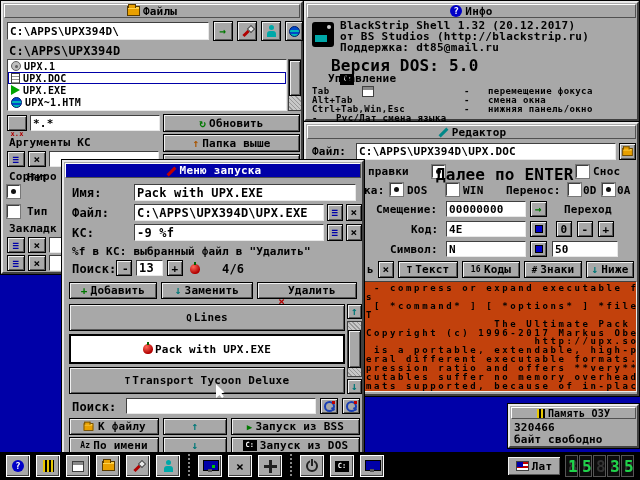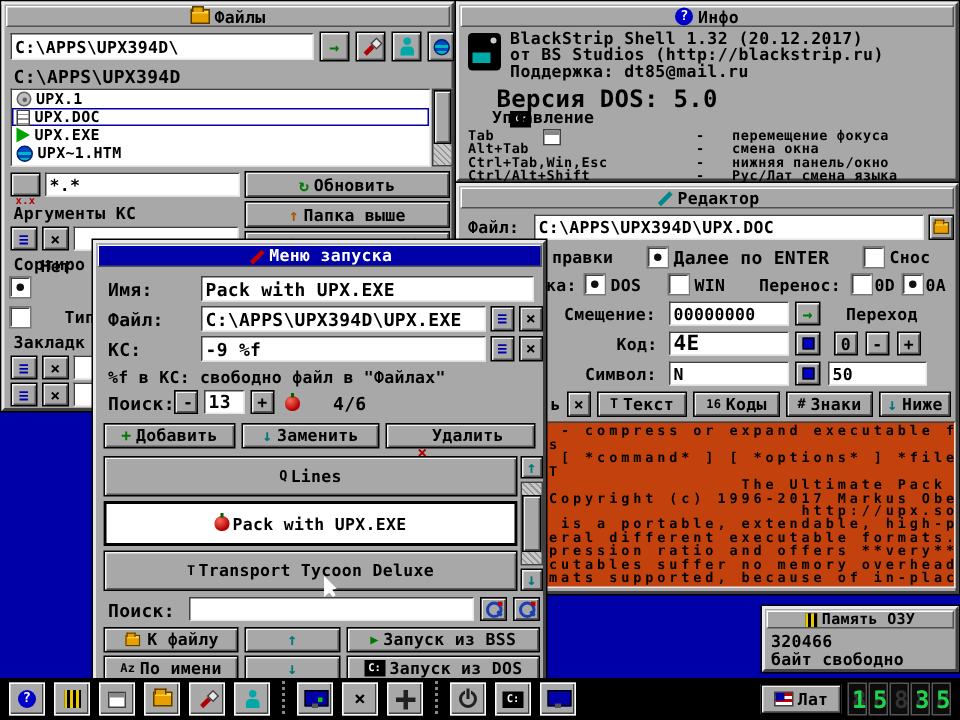--- a/index.html
+++ b/index.html
@@ -137,21 +137,21 @@
     <div class="btn" style="left:160px;top:151px;width:137px;height:18px;"><span class="g" style="font-size:9px;">▶</span><span>Запуск из BSS</span></div>
     <div class="btn" style="left:160px;top:171px;width:137px;height:18px;"><span class="ic icon-drive">C:</span><span>Запуск из DOS</span></div>
     <div class="lb" style="left:6px;top:133px;font-size:11px;">Аргументы КС</div>
     <div class="btn" style="left:4px;top:148px;width:18px;height:16px;"><span class="b">≡</span></div>
     <div class="btn" style="left:25px;top:148px;width:18px;height:16px;"><span>×</span></div>
     <input class="in" style="left: 46px; top: 148px; width: 110px; height: 16px;" value="">
     <div class="lb" style="left:6px;top:167px;font-size:11px;">Сортиро</div>
     <div class="ck on" style="left:4px;top:182px;"></div>
     <div class="lb" style="left:24px;top:168px;font-size:11px;">Нет</div>
     <div class="ck" style="left:4px;top:202px;"></div>
-    <div class="lb" style="left:40px;top:202px;font-size:11px;">Тип</div>
+    <div class="lb" style="left:24px;top:202px;font-size:11px;">Тип</div>
     <div class="lb" style="left:6px;top:219px;font-size:11px;">Закладк</div>
     <div class="btn" style="left:4px;top:234px;width:18px;height:16px;"><span class="b">≡</span></div>
     <div class="btn" style="left:25px;top:234px;width:18px;height:16px;"><span>×</span></div>
     <input class="in" style="left: 46px; top: 234px; width: 110px; height: 16px;" value="">
     <div class="btn" style="left:4px;top:252px;width:18px;height:16px;"><span class="b">≡</span></div>
     <div class="btn" style="left:25px;top:252px;width:18px;height:16px;"><span>×</span></div>
     <input class="in" style="left: 46px; top: 252px; width: 110px; height: 16px;" value="">
 
   </div>
 
@@ -164,57 +164,57 @@
     <div class="lb ilines" style="left:34px;top:17px;">BlackStrip Shell 1.32 (20.12.2017)</div>
     <div class="lb ilines" style="left:34px;top:28px;">от BS Studios (http://blackstrip.ru)</div>
     <div class="lb ilines" style="left:34px;top:39px;">Поддержка: dt85@mail.ru</div>
     <span class="ic icon-drive a" style="left:5px;top:53px;">C:</span>
     <div class="lb" style="left:10px;top:53px;font-size:16px;margin-left:15px;">Версия DOS: 5.0</div>
     <span class="ic icon-winmini a" style="left:5px;top:69px;"></span>
     <div class="lb" style="left:22px;top:69px;font-size:11px;">Управление</div>
     <div class="hk" style="top:83px;"><span class="k">Tab</span><span class="s">-</span><span>перемещение фокуса</span></div>
     <div class="hk" style="top:92px;"><span class="k">Alt+Tab</span><span class="s">-</span><span>смена окна</span></div>
     <div class="hk" style="top:101px;"><span class="k">Ctrl+Tab,Win,Esc</span><span class="s">-</span><span>нижняя панель/окно</span></div>
-    <div class="hk" style="top:110px;"><span class="k">Ctrl/Alt+Shift</span><span class="s">-</span><span>Рус/Лат смена языка</span></div>
+    <div class="hk" style="top:110px;"><span class="s">-</span><span>Рус/Лат смена языка</span></div>
     
     
   </div>
 
   <div class="hk" style="left:310px;top:0;width:0;height:0;"></div>
 
   <div class="win" style="left:304px;top:122px;width:335px;height:274px;">
     <div class="tb">
       <span class="ic icon-pencil teal"></span>
       <span>Редактор</span>
     </div>
     <div class="lb" style="left:6px;top:21px;font-size:11px;">Файл:</div>
     <input class="in" style="left: 50px; top: 19px; width: 260px; height: 17px; font-size: 11px;" value="C:\APPS\UPX394D\UPX.DOC">
     <div class="btn" style="left:313px;top:19px;width:17px;height:17px;"><span class="ic icon-folder" style="transform:scale(.8);"></span></div>
     <div class="ck" style="left:4px;top:41px;"></div>
     <div class="lb" style="left:21px;top:41px;font-size:11px;">Режим правки</div>
     <div class="ck on" style="left:126px;top:41px;"></div>
-    <div class="lb" style="left:143px;top:41px;font-size:12px;">Далее по ENTER</div>
+    <div class="lb" style="left:130px;top:41px;font-size:16px;">Далее по ENTER</div>
     <div class="ck" style="left:270px;top:41px;"></div>
     <div class="lb" style="left:287px;top:41px;font-size:11px;">Снос</div>
     <div class="lb" style="left:58px;top:60px;font-size:11px;">ка:</div>
     <div class="ck on" style="left:84px;top:59px;"></div>
     <div class="lb" style="left:101px;top:60px;font-size:11px;">DOS</div>
     <div class="ck" style="left:140px;top:59px;"></div>
     <div class="lb" style="left:157px;top:60px;font-size:11px;">WIN</div>
     <div class="lb" style="left:200px;top:60px;font-size:11px;">Перенос:</div>
     <div class="ck" style="left:262px;top:59px;"></div>
     <div class="lb" style="left:277px;top:60px;font-size:11px;">0D</div>
     <div class="ck on" style="left:296px;top:59px;"></div>
     <div class="lb" style="left:311px;top:60px;font-size:11px;">0A</div>
     <div class="lb" style="left:70px;top:79px;font-size:11px;">Смещение:</div>
     <input class="in" style="left: 140px; top: 77px; width: 80px; height: 16px; font-size: 11px;" value="00000000">
     <div class="btn" style="left:224px;top:77px;width:17px;height:16px;"><span class="g">→</span></div>
     <div class="lb" style="left:258px;top:79px;font-size:11px;">Переход</div>
     <div class="lb" style="left:105px;top:99px;font-size:11px;">Код:</div>
-    <input class="in" style="left: 140px; top: 97px; width: 80px; height: 16px; font-size: 14px;" value="4E">
+    <input class="in" style="left: 140px; top: 97px; width: 80px; height: 16px; font-size: 11px;" value="4E">
     <div class="btn" style="left:224px;top:97px;width:17px;height:16px;"><span class="ic icon-bluesq"></span></div>
     <div class="btn" style="left:250px;top:97px;width:16px;height:16px;"><span>0</span></div>
     <div class="btn" style="left:271px;top:97px;width:16px;height:16px;"><span>-</span></div>
     <div class="btn" style="left:292px;top:97px;width:16px;height:16px;"><span>+</span></div>
     <div class="lb" style="left:84px;top:119px;font-size:11px;">Символ:</div>
     <input class="in" style="left: 140px; top: 117px; width: 80px; height: 16px; font-size: 11px;" value="N">
     <div class="btn" style="left:224px;top:117px;width:17px;height:16px;"><span class="ic icon-bluesq"></span></div>
     <input class="in" style="left: 246px; top: 117px; width: 66px; height: 16px; font-size: 11px;" value="50">
     <div class="lb" style="left:61px;top:139px;font-size:11px;">ь</div>
     <div class="btn" style="left:72px;top:137px;width:16px;height:17px;"><span>×</span></div>
@@ -256,21 +256,21 @@
     <div class="lb" style="left:8px;top:24px;">Имя:</div>
     <input class="in" style="left: 70px; top: 22px; width: 222px; height: 17px;" value="Pack with UPX.EXE">
     <div class="lb" style="left:8px;top:44px;">Файл:</div>
     <input class="in" style="left: 70px; top: 42px; width: 190px; height: 17px;" value="C:\APPS\UPX394D\UPX.EXE">
     <div class="btn" style="left:263px;top:42px;width:16px;height:17px;"><span class="b">≡</span></div>
     <div class="btn" style="left:282px;top:42px;width:16px;height:17px;"><span>×</span></div>
     <div class="lb" style="left:8px;top:64px;">КС:</div>
     <input class="in" style="left: 70px; top: 62px; width: 190px; height: 17px;" value="-9 %f">
     <div class="btn" style="left:263px;top:62px;width:16px;height:17px;"><span class="b">≡</span></div>
     <div class="btn" style="left:282px;top:62px;width:16px;height:17px;"><span>×</span></div>
-    <div class="lb" style="left:8px;top:83px;font-size:11px;">%f в КС: свободно файл в "Файлах"</div>
+    <div class="lb" style="left:8px;top:83px;font-size:11px;">%f в КС: выбранный файл в "Удалить"</div>
     <div class="lb" style="left:8px;top:100px;">Поиск:</div>
     <div class="btn" style="left:52px;top:98px;width:16px;height:16px;"><span></span><span>-</span></div>
     <input class="in" style="left: 72px; top: 98px; width: 27px; height: 16px;" value="13">
     <div class="btn" style="left:103px;top:98px;width:16px;height:16px;"><span>+</span></div>
     <span class="ic icon-apple a" style="left:126px;top:101px;"></span>
     <div class="lb" style="left:158px;top:100px;">4/6</div>
     <div class="btn" style="left:5px;top:120px;width:88px;height:17px;"><span class="g">+</span><span>Добавить</span></div>
     <div class="btn" style="left:97px;top:120px;width:92px;height:17px;"><span class="t">↓</span><span>Заменить</span></div>
     <div class="btn" style="left:193px;top:120px;width:100px;height:17px;"><span class="r">×</span><span>Удалить</span></div>
     <div class="mitem" style="top:142px;height:27px;"><span style="font-size:9px;">Q</span><span>Lines</span></div>

